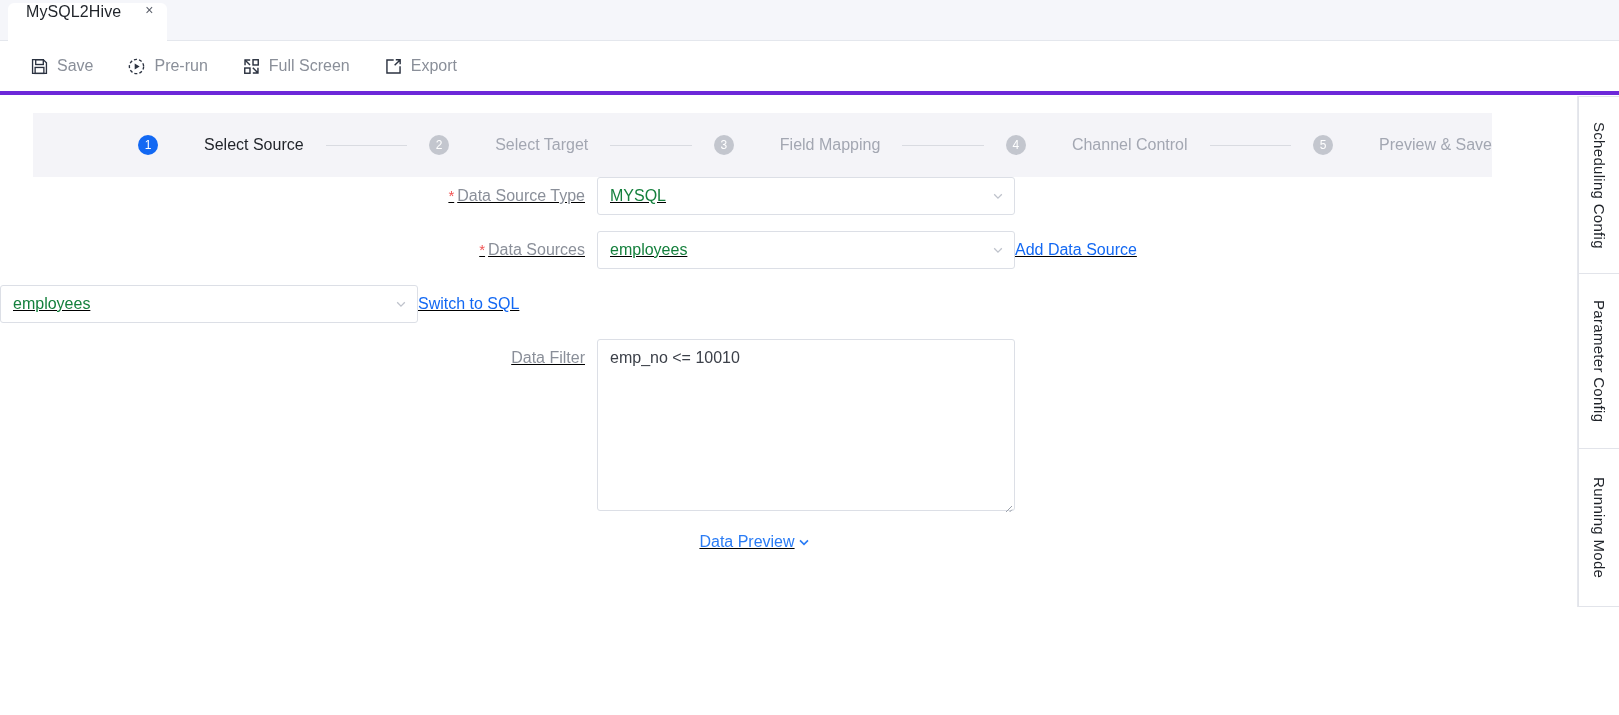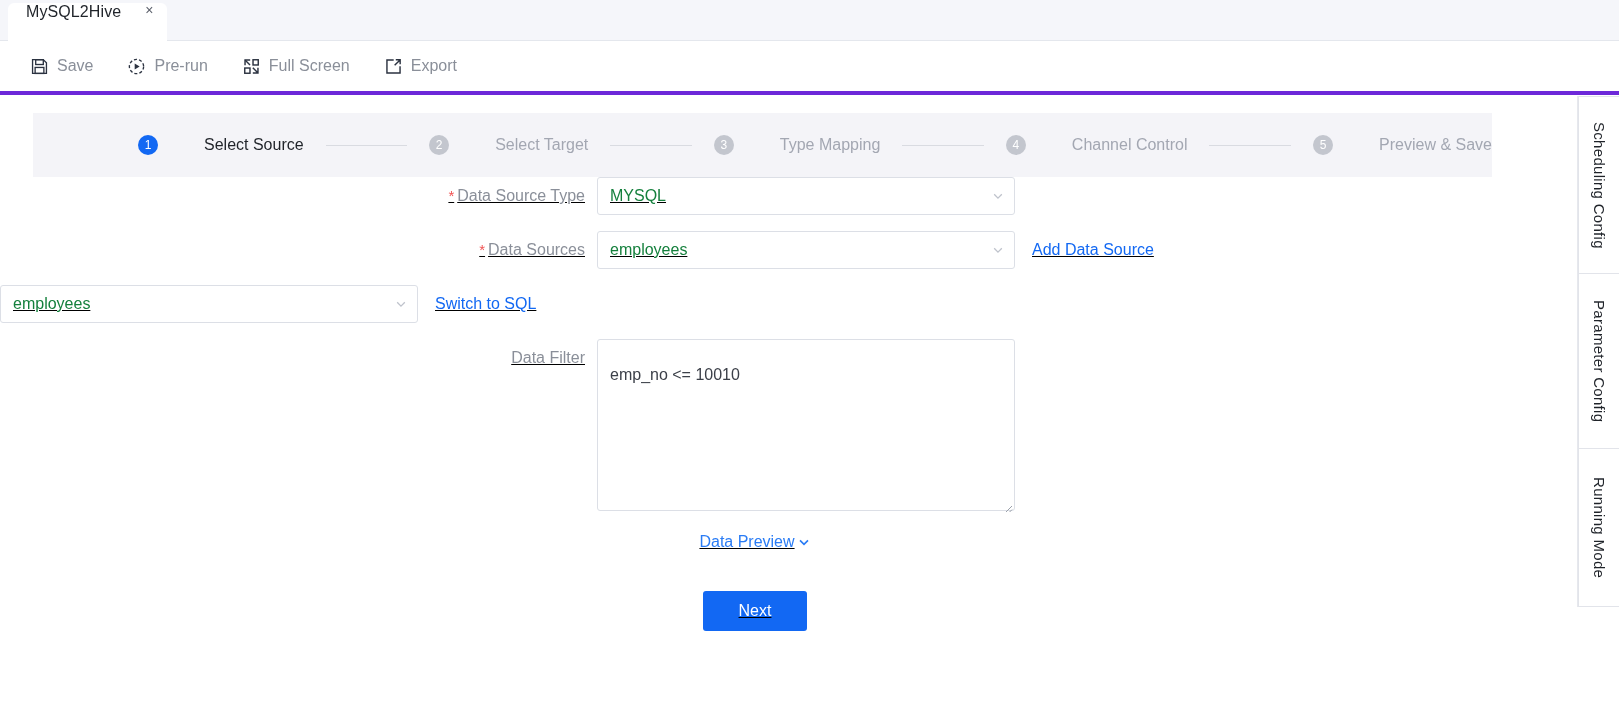--- a/index.html
+++ b/index.html
@@ -101,29 +101,29 @@
     padding: 0 30px 0 12px;
     font-size: 16px; color: #15803d;
     cursor: pointer;
   }
   .caret {
     position: absolute; right: 11px; top: 13px;
     width: 12px; height: 12px; color: #bfc3cc;
   }
   .caret svg { display: block; }
   .sidelink {
-    margin-left: 17px;
+    margin-left: 0;
     font-size: 16px; color: #1268f3;
     line-height: 38px; cursor: pointer; white-space: nowrap;
   }
   .textarea {
     width: 418px; height: 172px;
     border: 1px solid #dcdfe6; border-radius: 3px;
     background: #ffffff;
-    padding: 24px 12px;
+    padding: 7px 12px;
     font-size: 16px; color: #3c4049;
     resize: none; overflow: hidden;
     font-family: "Liberation Sans", sans-serif;
     line-height: 22px;
   }
   .ta-wrap { position: relative; }
   .ta-grip {
     position: absolute; right: 2px; bottom: 2px;
     width: 12px; height: 12px; pointer-events: none;
   }
@@ -243,21 +243,21 @@
   <div class="step-line"></div>
 
   <div class="step">
     <span class="step-num">2</span>
     <span class="step-label">Select Target</span>
   </div>
   <div class="step-line"></div>
 
   <div class="step">
     <span class="step-num">3</span>
-    <span class="step-label">Type Mapping</span>
+    <span class="step-label">Field Mapping</span>
   </div>
   <div class="step-line"></div>
 
   <div class="step">
     <span class="step-num">4</span>
     <span class="step-label">Channel Control</span>
   </div>
   <div class="step-line"></div>
 
   <div class="step">
@@ -328,23 +328,20 @@
     <div class="preview-link">
       <span>Data Preview</span>
       <span class="preview-caret">
         <svg viewBox="0 0 14 14" width="14" height="14" fill="none" stroke="#2a7cf5" stroke-width="1.6">
             <path d="M3 5.4L7 9.4l4-4"></path>
           </svg>
       </span>
     </div>
   </div>
 
-  <div class="next-row">
-    <button class="next-btn">Next</button>
-  </div>
 
 </div>
 
 <div class="vtabs">
   <div class="vtab" style="height:178px">
     <span>Scheduling Config</span>
   </div>
   <div class="vtab" style="height:175px">
     <span>Parameter Config</span>
   </div>

